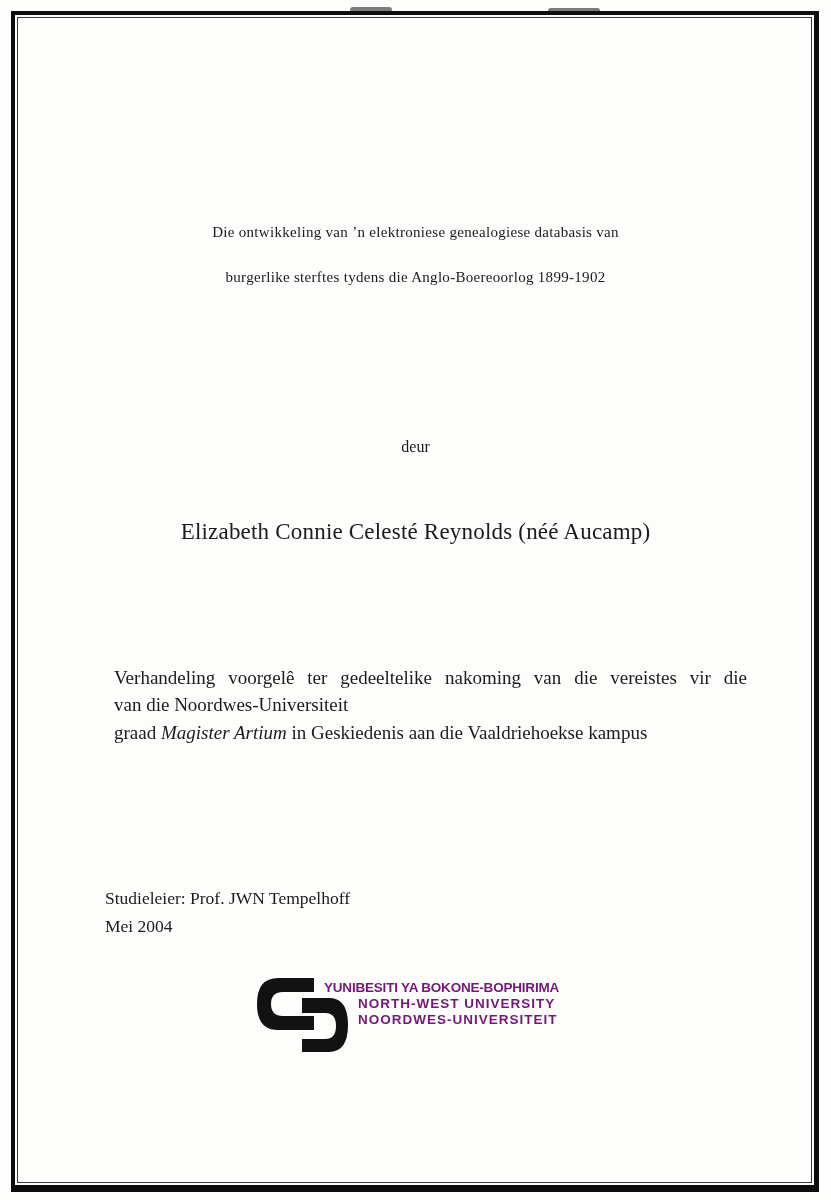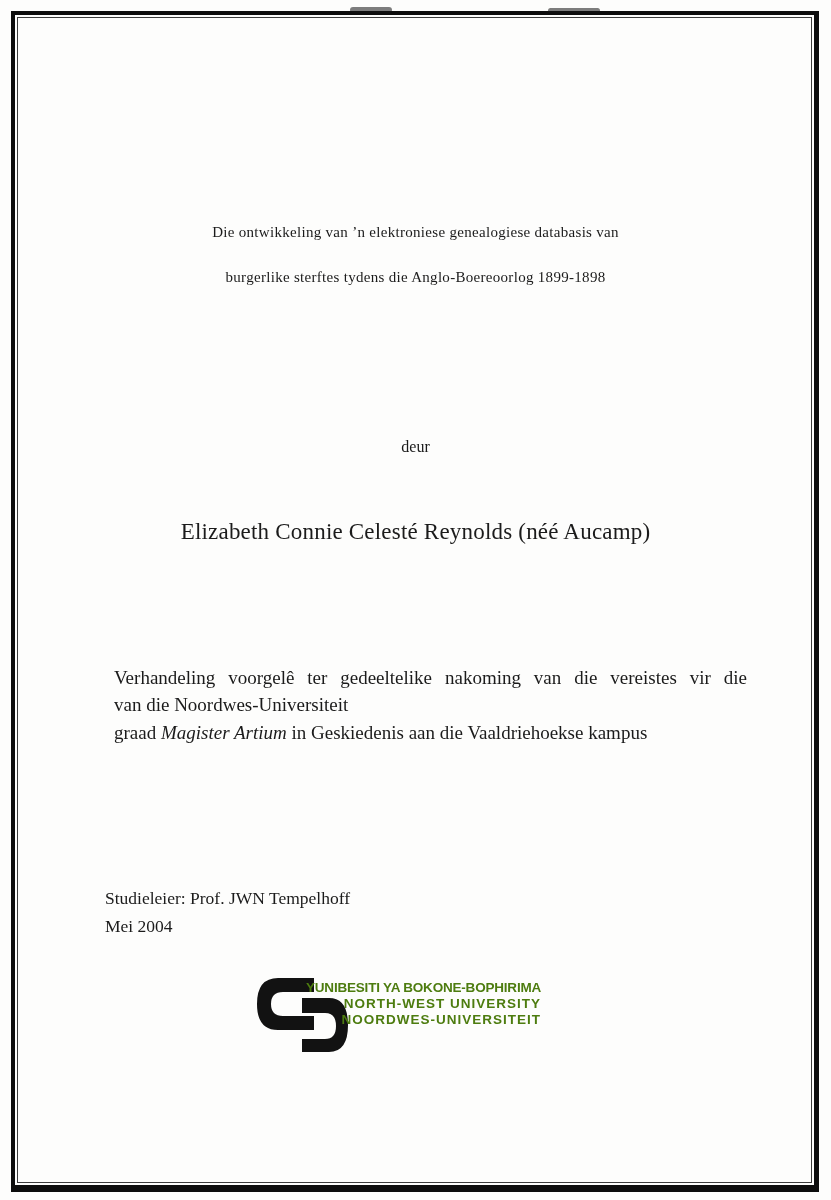--- a/index.html
+++ b/index.html
@@ -53,42 +53,42 @@
 
   .supervisor-block{
     position:absolute;left:105px;top:885px;
     font-size:17.5px;line-height:27.5px;
   }
 
   .logo{position:absolute;left:256px;top:975px;width:330px;height:80px;}
   .logo-mark{position:absolute;left:0;top:2px;}
   .logo-mark path{fill:#121212;}
   .logo-text{
-    position:absolute;left:50px;top:5px;
+    position:absolute;left:68px;top:5px;
     font-family:"Liberation Sans", sans-serif;
     font-weight:bold;font-size:13.5px;line-height:16px;
-    color:#4d7c0f;white-space:nowrap;text-align:right;
+    color:#701a75;white-space:nowrap;
   }
   .logo-text .lt1{letter-spacing:-0.2px;}
-  .logo-text .lt2,.logo-text .lt3{margin-left:18px;letter-spacing:1px;}
+  .logo-text .lt2,.logo-text .lt3{margin-left:34px;letter-spacing:1px;}
 </style>
 </head>
 <body>
 
 <div class="page">
 
   <div class="frame-outer">
     <div class="frame-inner"></div>
   </div>
   <div class="smudge s1"></div>
   <div class="smudge s2"></div>
 
   <h1 class="title">
     <span class="tline">Die ontwikkeling van ’n elektroniese genealogiese databasis van</span>
-    <span class="tline">burgerlike sterftes tydens die Anglo-Boereoorlog 1899-1898</span>
+    <span class="tline">burgerlike sterftes tydens die Anglo-Boereoorlog 1899-1902</span>
   </h1>
 
   <div class="byline">deur</div>
 
   <div class="author">Elizabeth Connie Celesté Reynolds (néé Aucamp)</div>
 
   <div class="submission">
     <div class="justified">Verhandeling voorgelê ter gedeeltelike nakoming van die vereistes vir die</div>
     <div>van die Noordwes-Universiteit</div>
     <div><span>graad </span><em>Magister Artium</em><span> in Geskiedenis aan die Vaaldriehoekse kampus</span></div>

